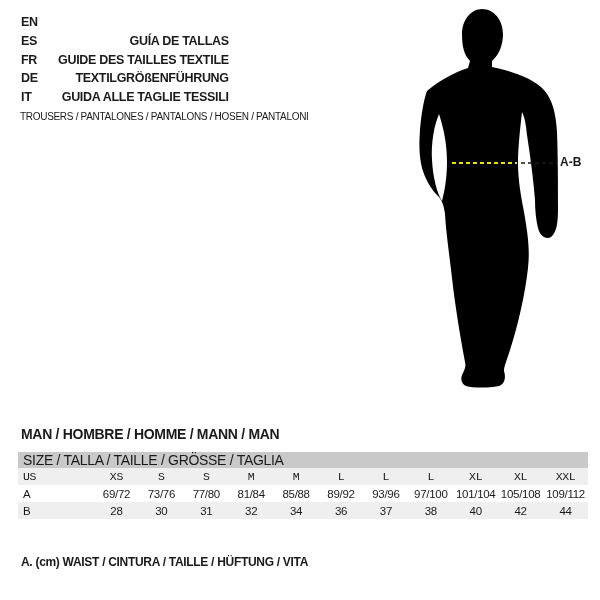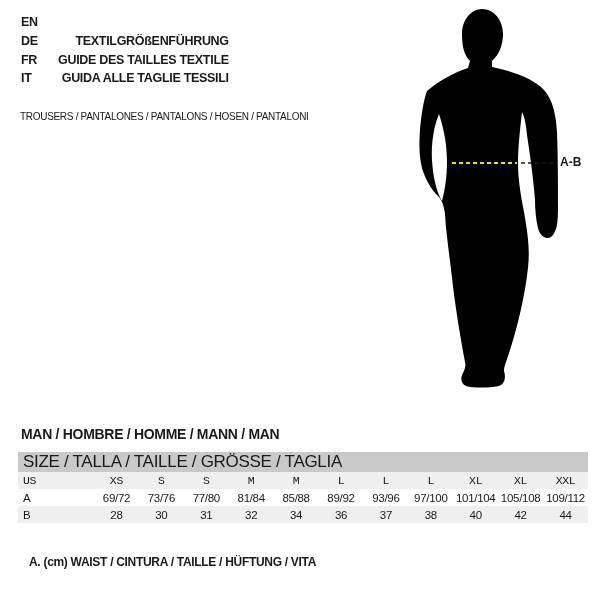--- a/index.html
+++ b/index.html
@@ -14,39 +14,43 @@
   }
   .lang-block { position: absolute; left: 21px; top: 13px; font-weight: bold; font-size: 12.5px; }
   .lang-row { display: flex; line-height: 18.8px; justify-content: space-between; }
   .lang-code { width: 37px; }
   .garment-line { position: absolute; left: 20px; top: 111px; font-weight: normal; font-size: 10px; }
   .figure-wrap { position: absolute; left: 400px; top: 0; width: 200px; height: 400px; }
   .figure-wrap svg { display: block; width: 200px; height: 400px; }
   .ab-label { position: absolute; left: 160px; top: 155px; font-weight: bold; font-size: 12px; letter-spacing: 0; }
   .man-line { position: absolute; left: 21px; top: 426px; font-weight: bold; font-size: 14px; }
   .size-table { position: absolute; left: 18px; top: 452px; width: 570px; border-collapse: collapse; table-layout: fixed; font-size: 11.5px; }
-  .size-table th { font-weight: normal; text-align: left; height: 16px; padding-left: 5px; font-size: 17px; }
+  .size-table th { font-weight: normal; text-align: left; height: 16px; padding-left: 5px; font-size: 14px; }
   .size-table td { height: 17px; text-align: center; padding: 0; white-space: nowrap; }
   .size-table td.row-label { text-align: left; padding-left: 5px; }
-  .footnotes { position: absolute; left: 29px; top: 554px; font-weight: bold; font-size: 12px; line-height: 16px; }
+  .footnotes { position: absolute; left: 21px; top: 554px; font-weight: bold; font-size: 12px; line-height: 16px; }
 </style>
 </head>
 <body>
 
 <div class="lang-block">
     <div class="lang-row">
       <span class="lang-code">EN</span>
     </div>
     <div class="lang-row">
-      <span class="lang-code">DE</span>
-      <span>TEXTILGRÖßENFÜHRUNG</span>
+      <span class="lang-code">ES</span>
+      <span>GUÍA DE TALLAS</span>
     </div>
     <div class="lang-row">
       <span class="lang-code">FR</span>
       <span>GUIDE DES TAILLES TEXTILE</span>
+    </div>
+    <div class="lang-row">
+      <span class="lang-code">DE</span>
+      <span>TEXTILGRÖßENFÜHRUNG</span>
     </div>
     <div class="lang-row">
       <span class="lang-code">IT</span>
       <span>GUIDA ALLE TAGLIE TESSILI</span>
     </div>
   </div>
 
 <div class="garment-line">TROUSERS / PANTALONES / PANTALONS / HOSEN / PANTALONI</div>
 
 <div class="figure-wrap">

